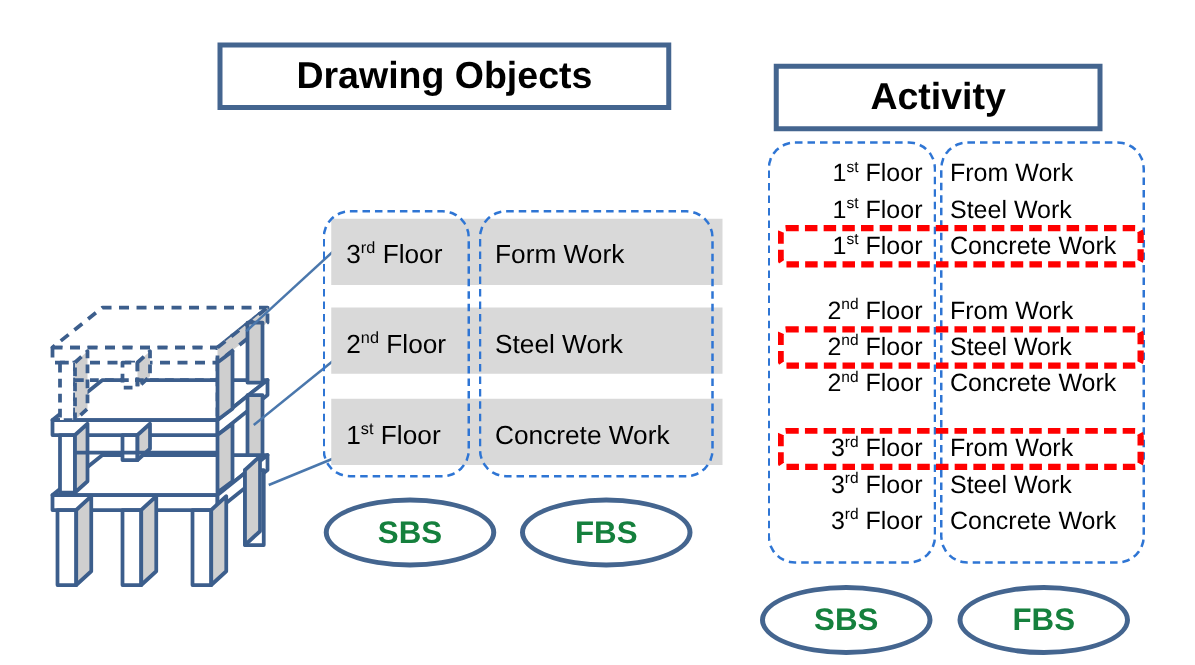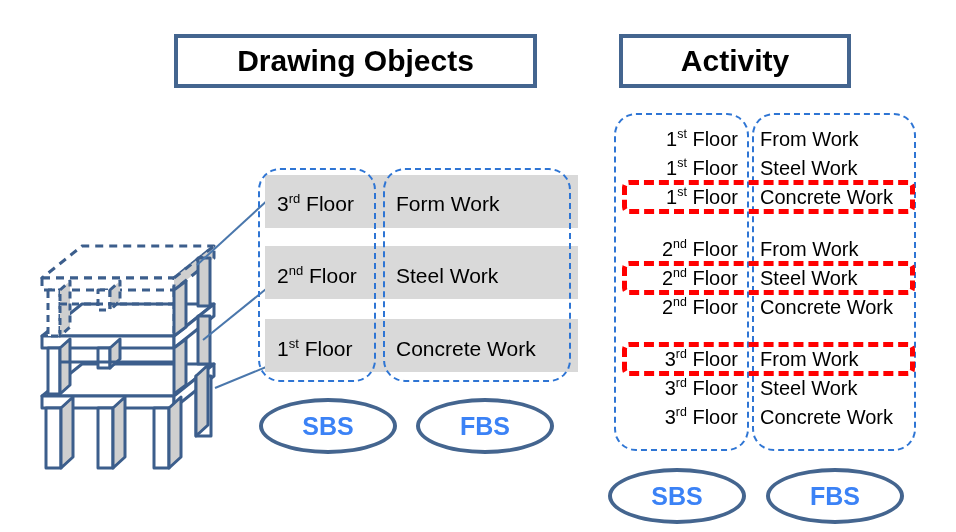--- a/index.html
+++ b/index.html
@@ -16,21 +16,21 @@
   .hdr-box{
     position:absolute;
     border:4px solid #44658f;
     background:#ffffff;
     display:flex;align-items:center;justify-content:center;
     font-weight:bold;
     color:#000000;
     box-sizing:border-box;
   }
   #hdr-drawing{left:174px;top:34px;width:363px;height:54px;font-size:30px;align-items:center;}
-  #hdr-activity{left:619px;top:34px;width:232px;height:54px;font-size:30px;}
+  #hdr-activity{left:619px;top:51px;width:263px;height:54px;font-size:30px;}
 
   
   .dashbox{
     position:absolute;
     border:2px dashed #2e75d4;
     border-radius:22px;
     box-sizing:border-box;
     background:transparent;
   }
 
@@ -70,21 +70,21 @@
     background:transparent;
   }
 
   
   .ellipse{
     position:absolute;
     border:4px solid #44658f;
     border-radius:50%;
     background:#ffffff;
     display:flex;align-items:center;justify-content:center;
-    font-weight:bold;font-size:25px;color:#3b82f6;
+    font-weight:bold;font-size:25px;color:#15803d;
     box-sizing:border-box;
   }
 
   svg{display:block;}
 </style>
 </head>
 <body>
 
 <div class="hdr-box" id="hdr-drawing">
   <span>Drawing Objects</span>

